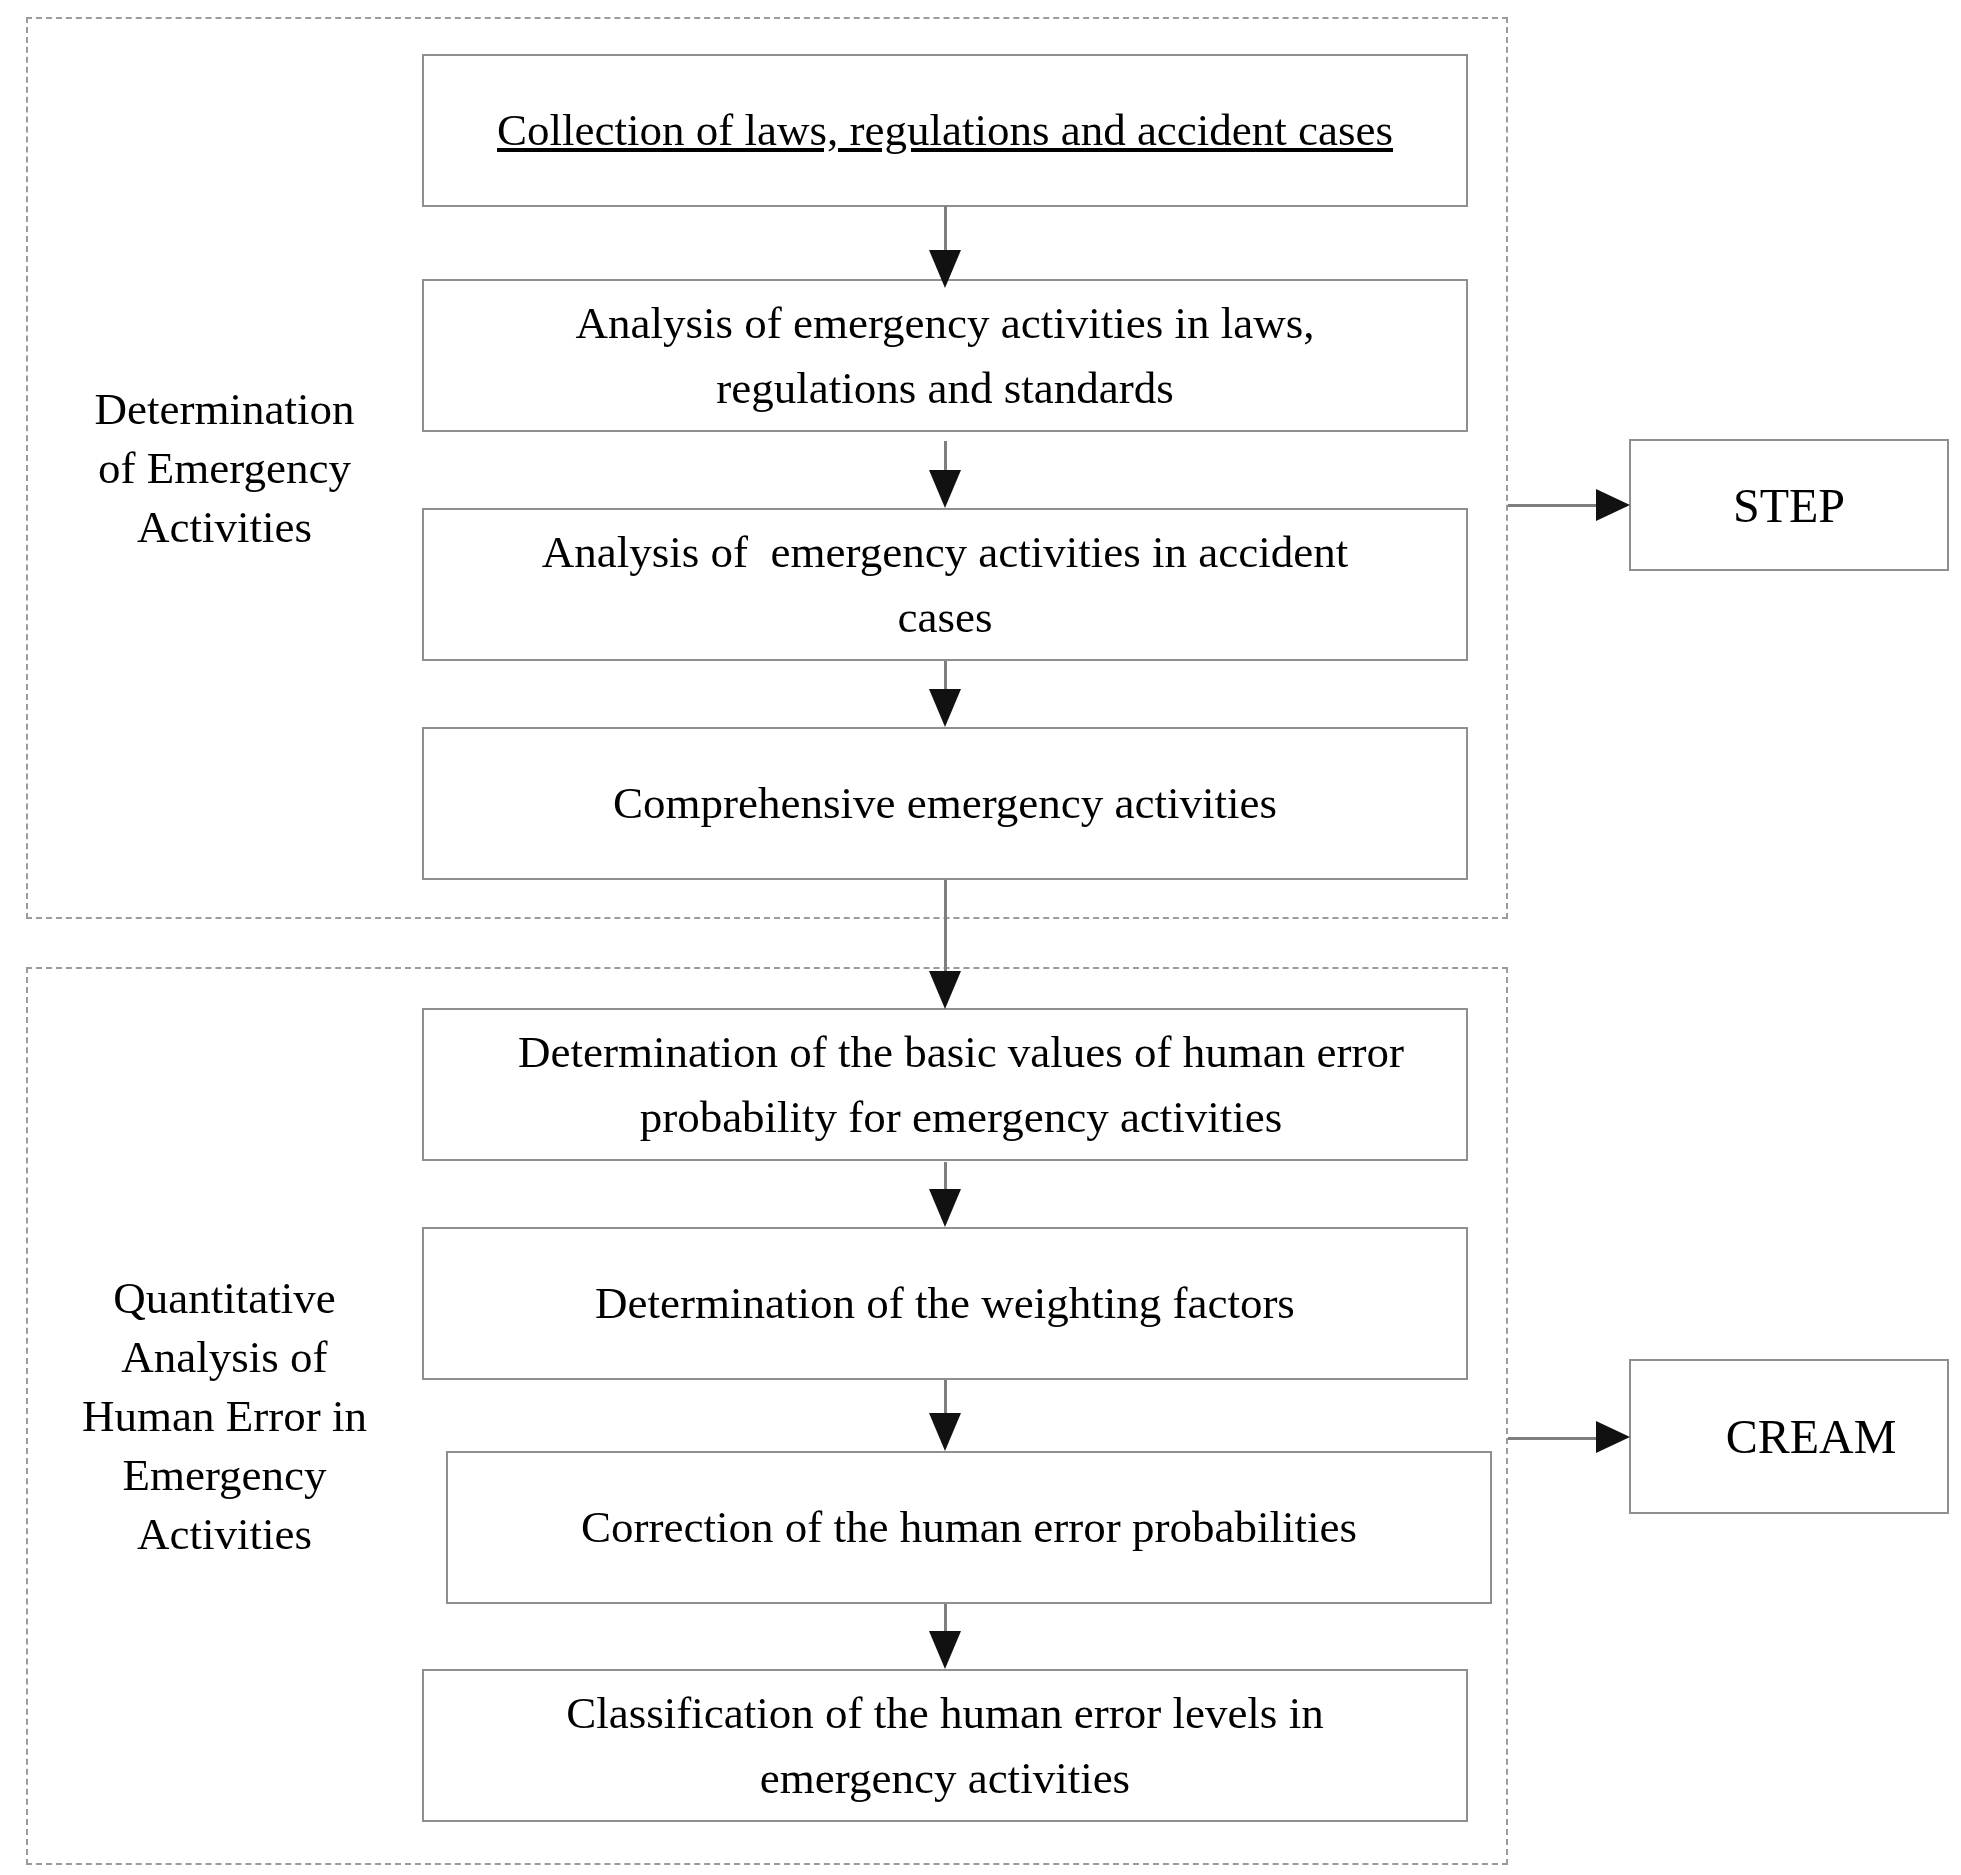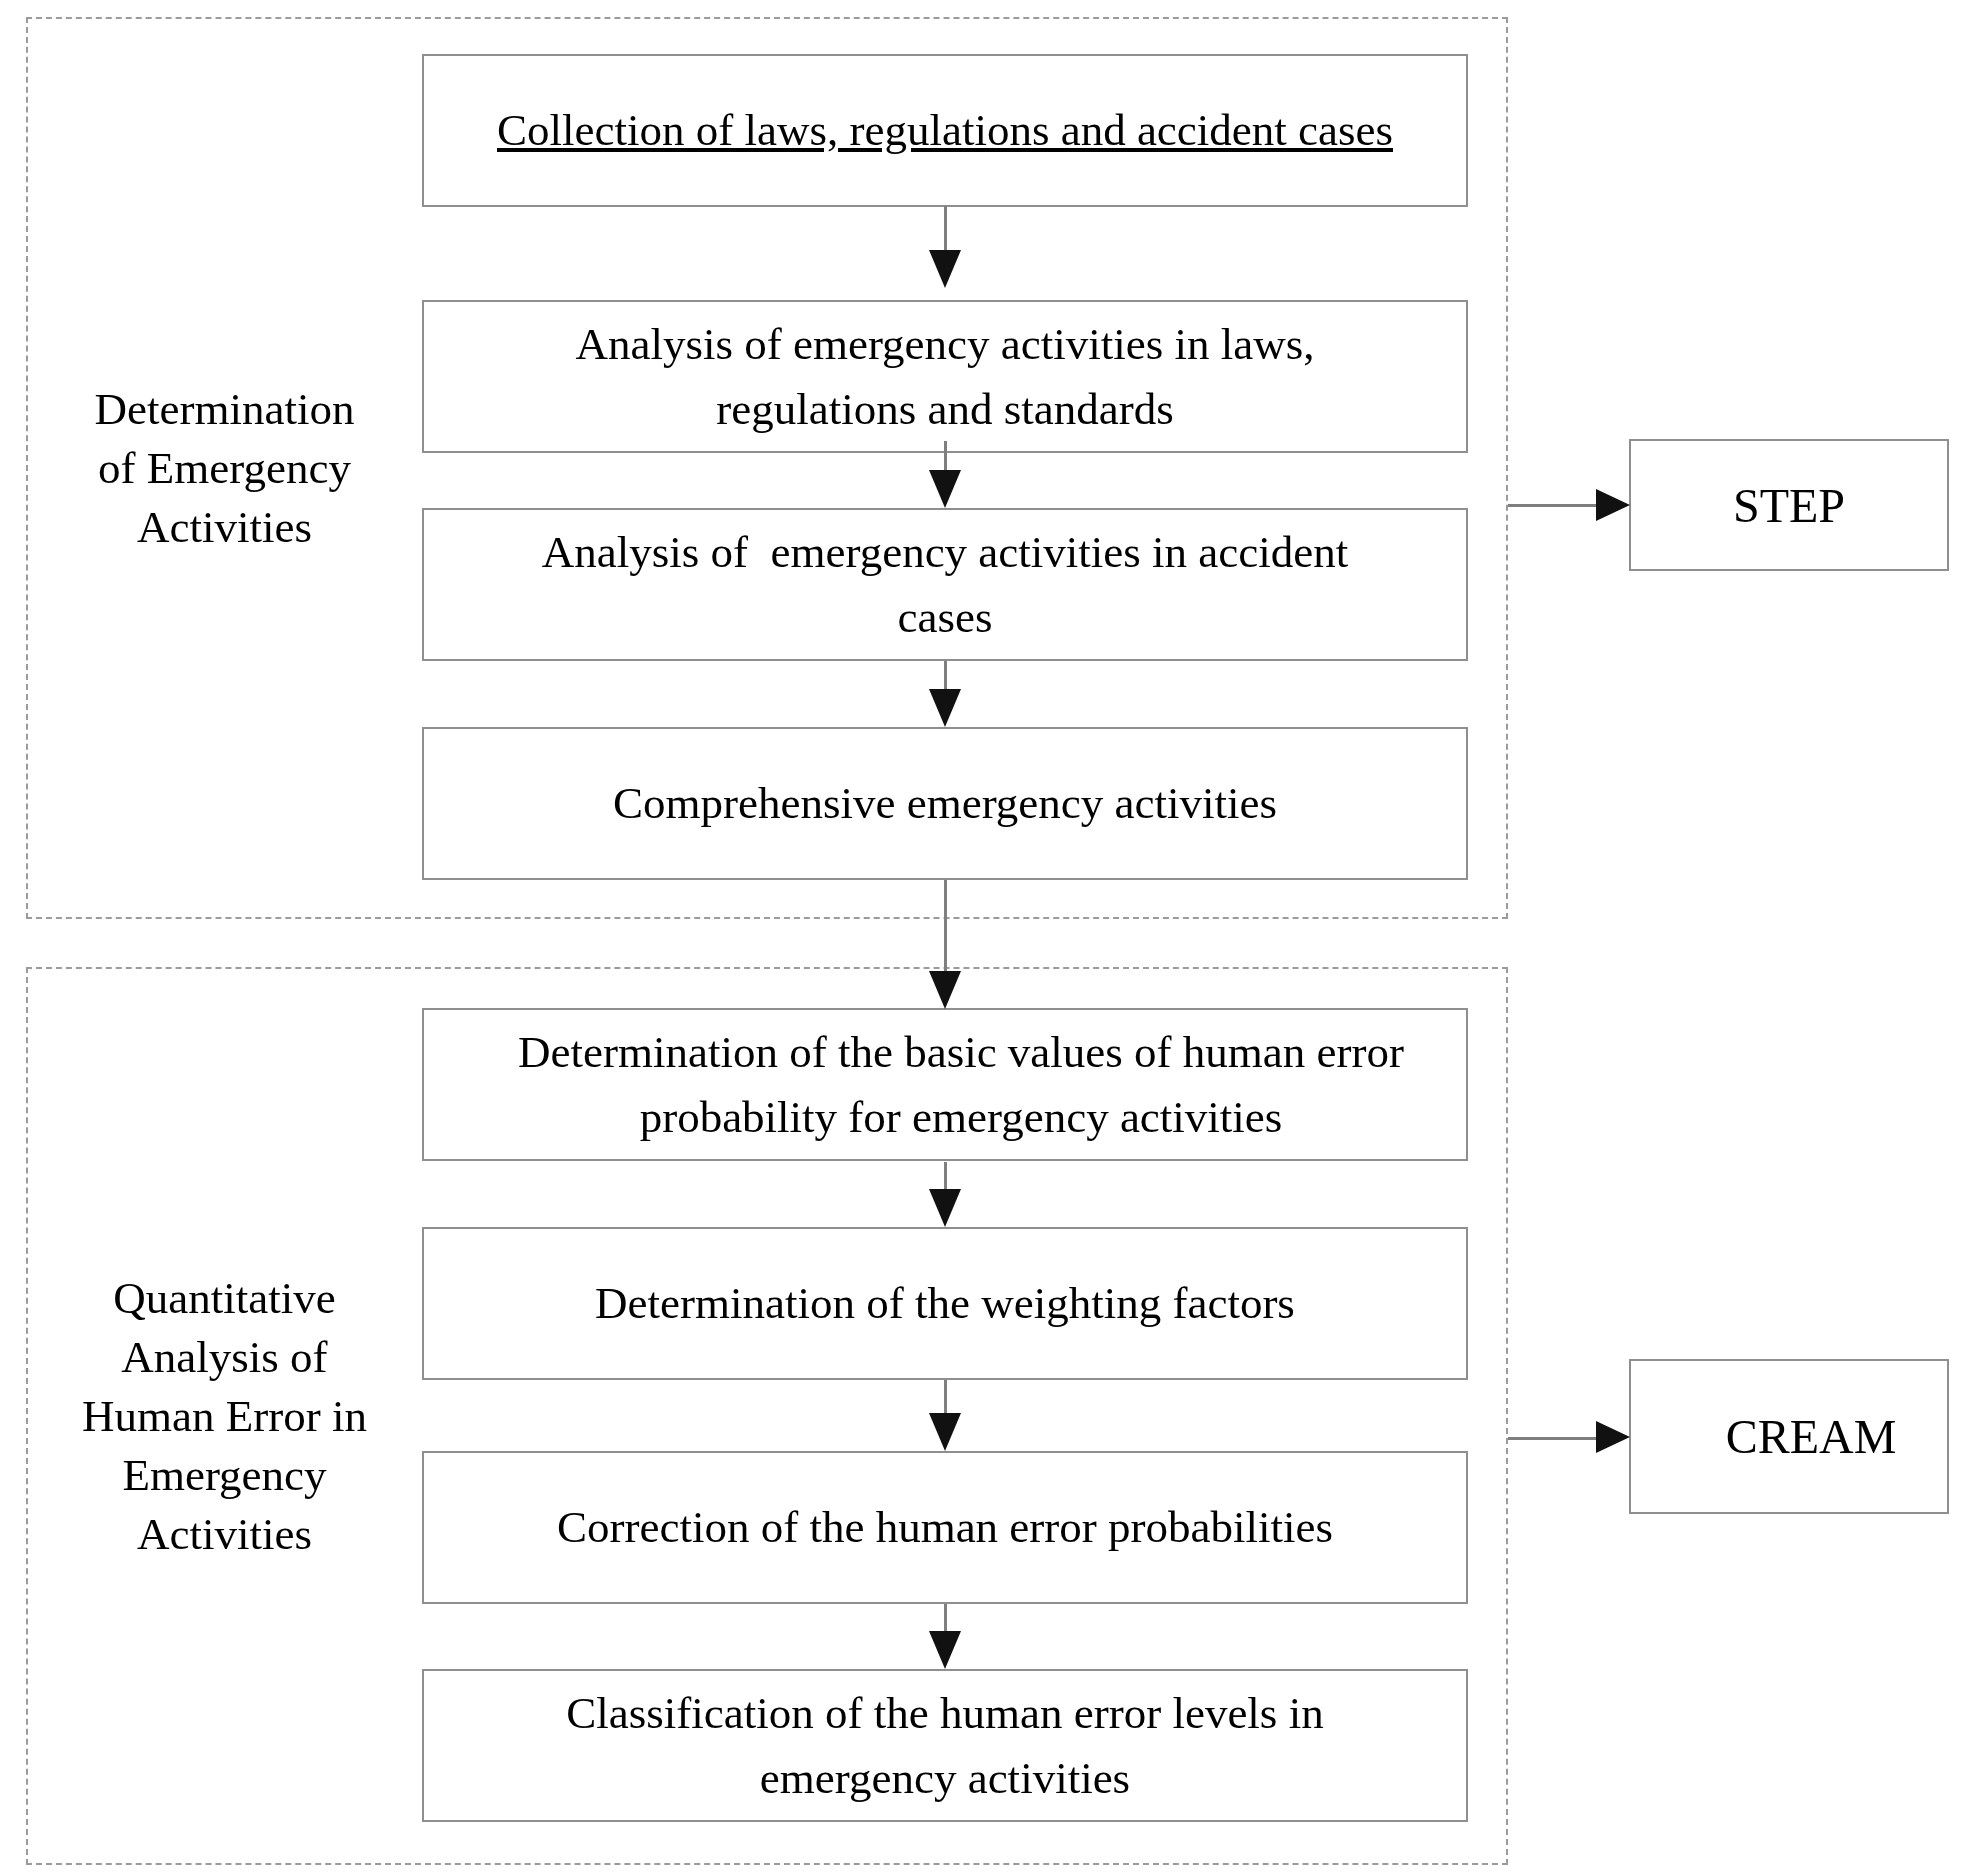--- a/index.html
+++ b/index.html
@@ -40,22 +40,22 @@
     position:absolute;
     left:422px;width:1046px;height:153px;
     border:2.6px solid var(--box-border);
     box-sizing:border-box;
     background:var(--background);
     display:flex;align-items:center;justify-content:center;
     text-align:center;
     font-size:45px;line-height:65px;
     white-space:pre-wrap;
   }
-  .b1{top:54px;text-decoration:underline;}  .b2{top:300px;} .b3{top:508px;} .b4{top:727px;}
-  .b5{top:1008px;padding-left:32px;}.b6{top:1227px;}.b7{top:1451px;}.b8{top:1669px;}
+  .b1{top:54px;text-decoration:underline;}  .b2{top:279px;} .b3{top:508px;} .b4{top:727px;}
+  .b5{top:1008px;padding-left:32px;}.b6{top:1227px;}.b7{top:1451px;margin-left:24px;}.b8{top:1669px;}
   .method-box{
     position:absolute;
     left:1629px;width:320px;
     border:2.6px solid var(--box-border);
     box-sizing:border-box;
     background:var(--background);
     display:flex;align-items:center;justify-content:center;
     font-size:48px;
   }
   .method-step{top:439px;height:132px;}

